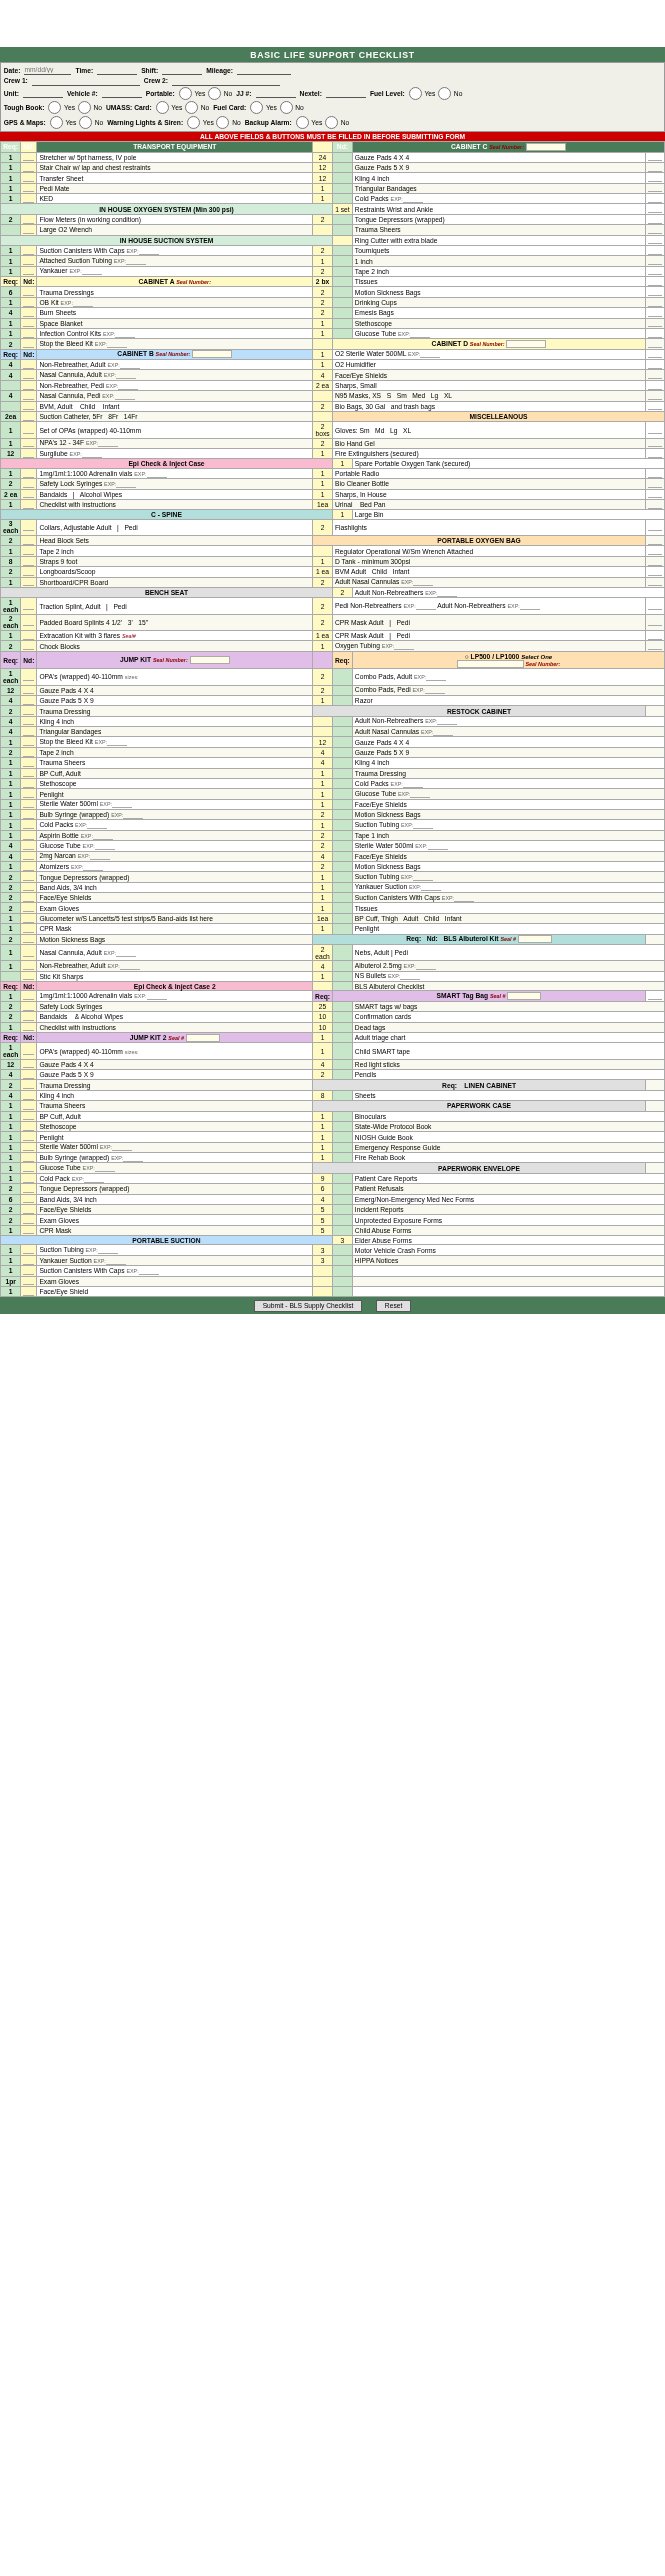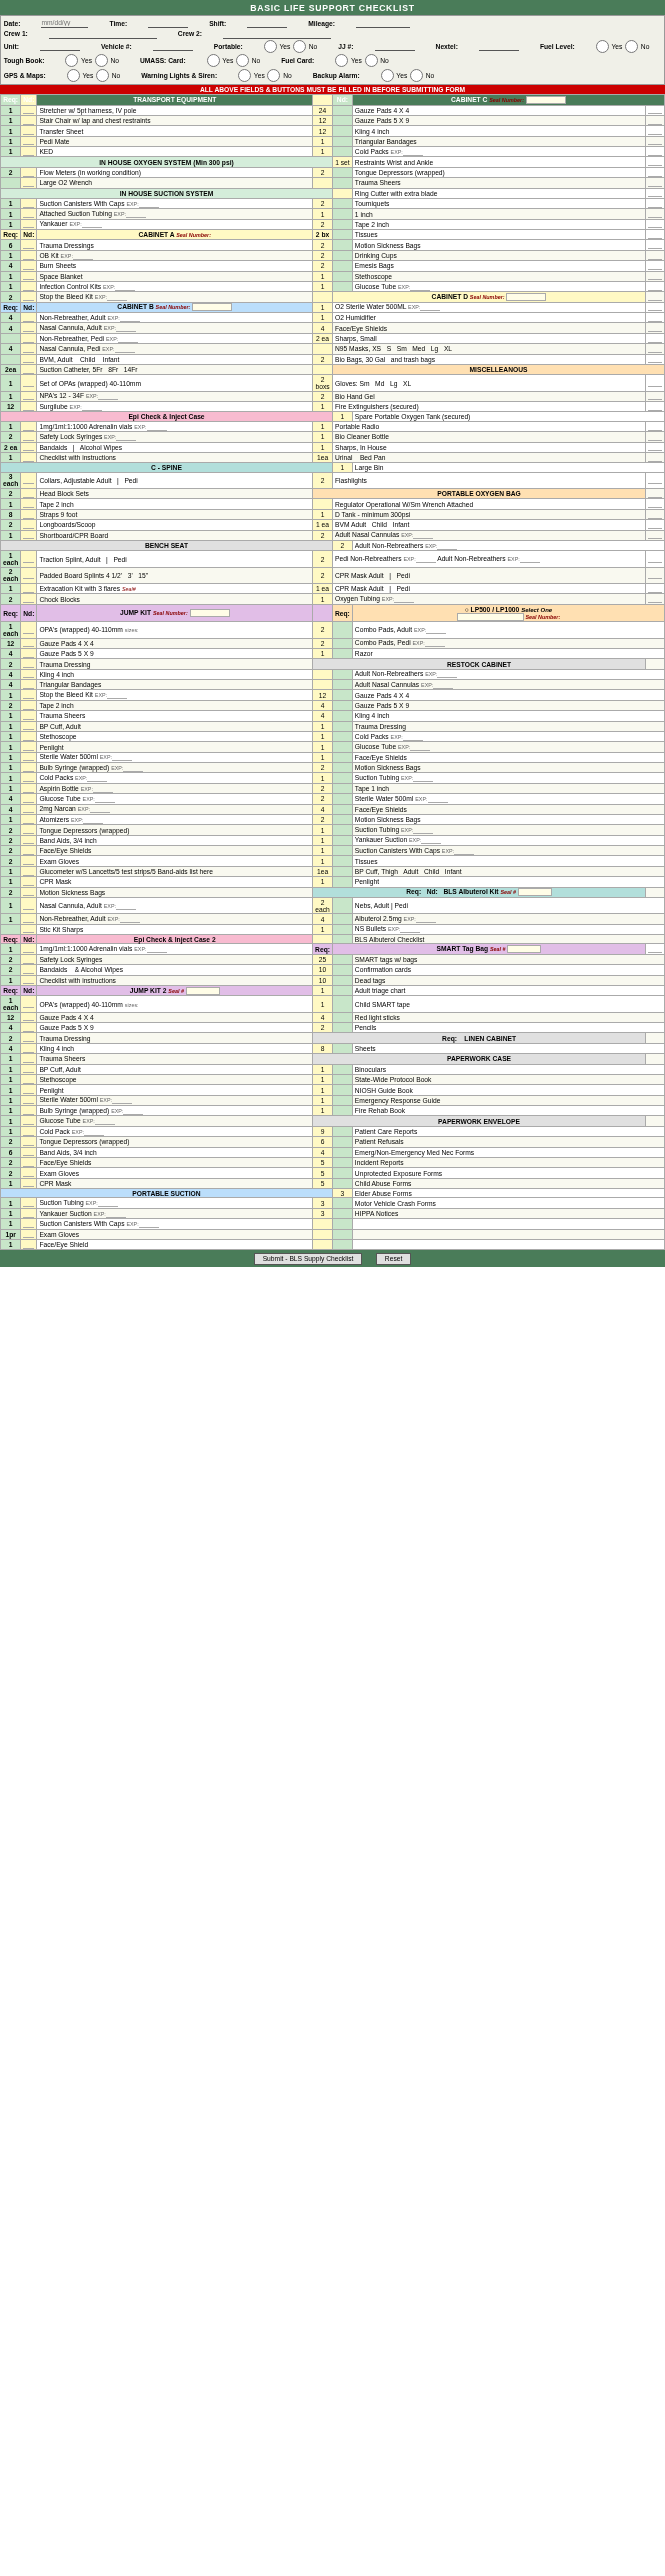--- a/index.html
+++ b/index.html
@@ -6,30 +6,31 @@
     body { font-family: Arial, sans-serif; font-size: 6.7px; background: #fff; width: 665px; }
 
     .page-title {
       background: #4a7c59;
       color: #fff;
       text-align: center;
       font-weight: bold;
       font-size: 8.7px;
       padding: 2.7px;
       letter-spacing: 0.7px;
+      margin-top: 47px;
     }
 
     .header-grid {
       border: 0.7px solid #999;
       padding: 1.3px 2.7px;
       background: #f0f0e8;
     }
     .header-row {
       display: flex;
-      gap: 21px;
+      gap: 4px;
       padding: 0.7px 0;
       align-items: center;
       flex-wrap: wrap;
     }
     .header-label {
       font-weight: bold;
       font-size: 6.7px;
       white-space: nowrap;
     }
     .header-input {

